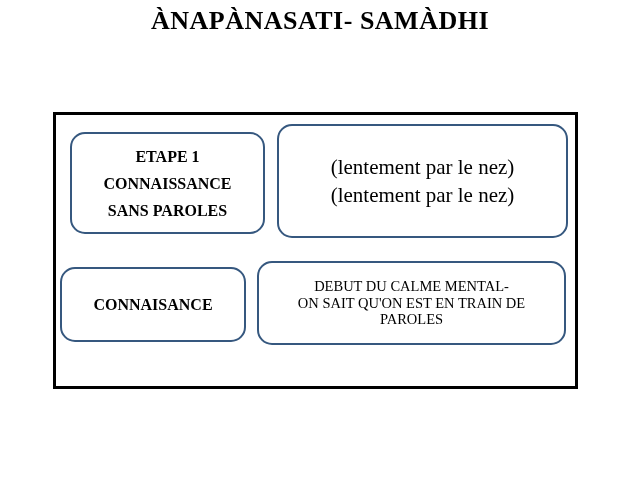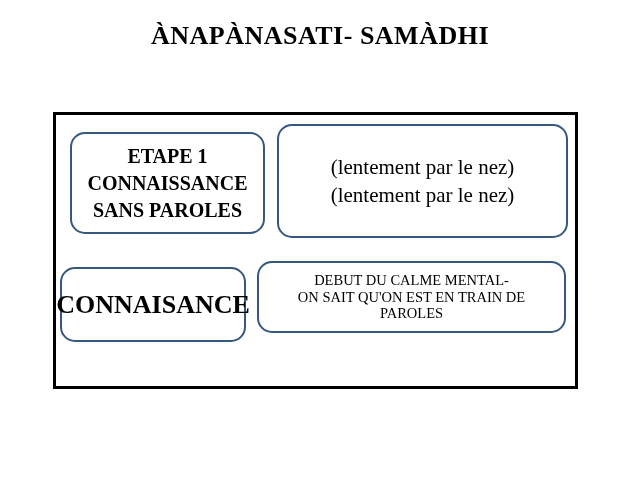--- a/index.html
+++ b/index.html
@@ -12,21 +12,21 @@
     width: 640px;
     height: 480px;
     background: #ffffff;
     font-family: "Liberation Serif", "DejaVu Serif", serif;
     color: #000000;
     overflow: hidden;
   }
   .title {
     position: absolute;
     left: 0;
-    top: 20px;
+    top: 5px;
     width: 640px;
     text-align: center;
     font-size: 26px;
     font-weight: bold;
     letter-spacing: 0.5px;
     line-height: 32px;
     white-space: nowrap;
   }
   .frame {
     position: absolute;
@@ -48,45 +48,45 @@
     flex-direction: column;
     justify-content: center;
     align-items: center;
     text-align: center;
   }
   .box-etape {
     left: 70px;
     top: 132px;
     width: 195px;
     height: 102px;
-    font-size: 20px;
+    font-size: 16px;
     font-weight: bold;
     line-height: 27px;
   }
   .box-inspiration {
     left: 277px;
     top: 124px;
     width: 291px;
     height: 114px;
     font-size: 21px;
     line-height: 28px;
   }
   .box-connaisance {
     left: 60px;
     top: 267px;
     width: 186px;
     height: 75px;
-    font-size: 26px;
+    font-size: 16px;
     font-weight: bold;
   }
   .box-calme {
     left: 257px;
     top: 261px;
     width: 309px;
-    height: 72px;
+    height: 84px;
     font-size: 14.5px;
     line-height: 16.5px;
   }
   .box-calme .bold-line {
     font-weight: normal;
   }
   .line {
     display: block;
   }
 </style>

